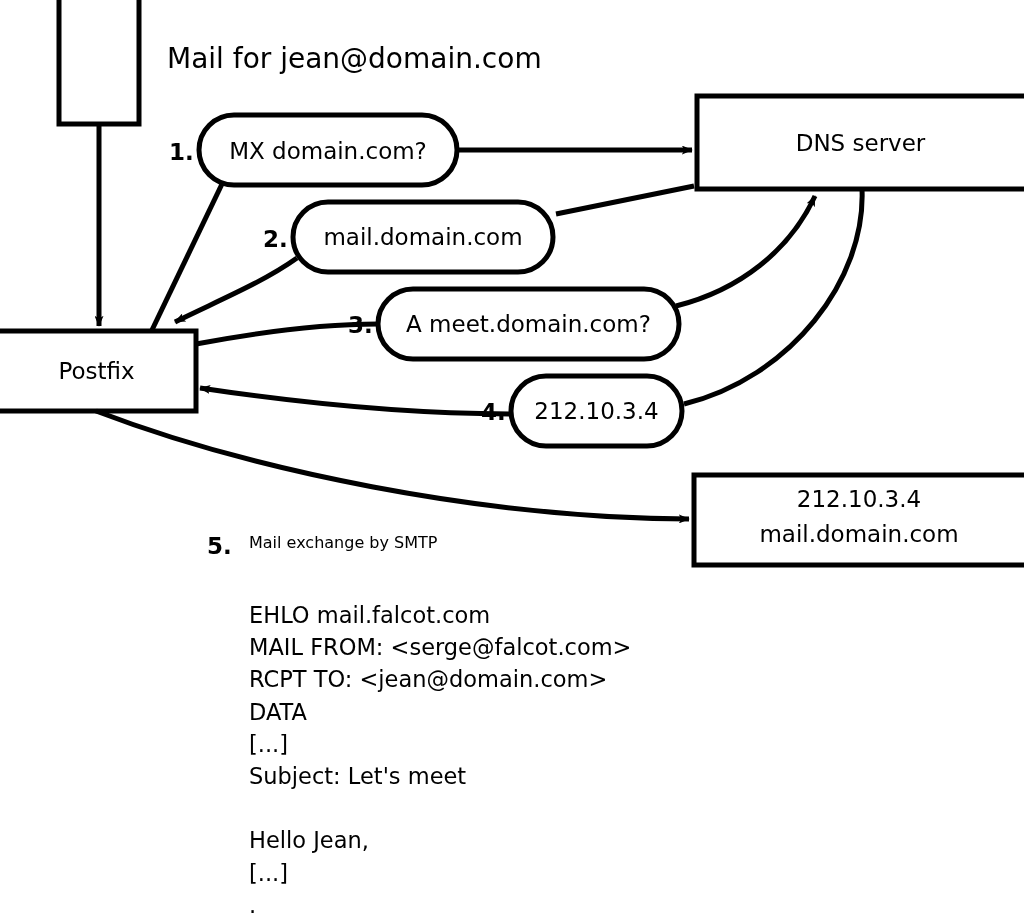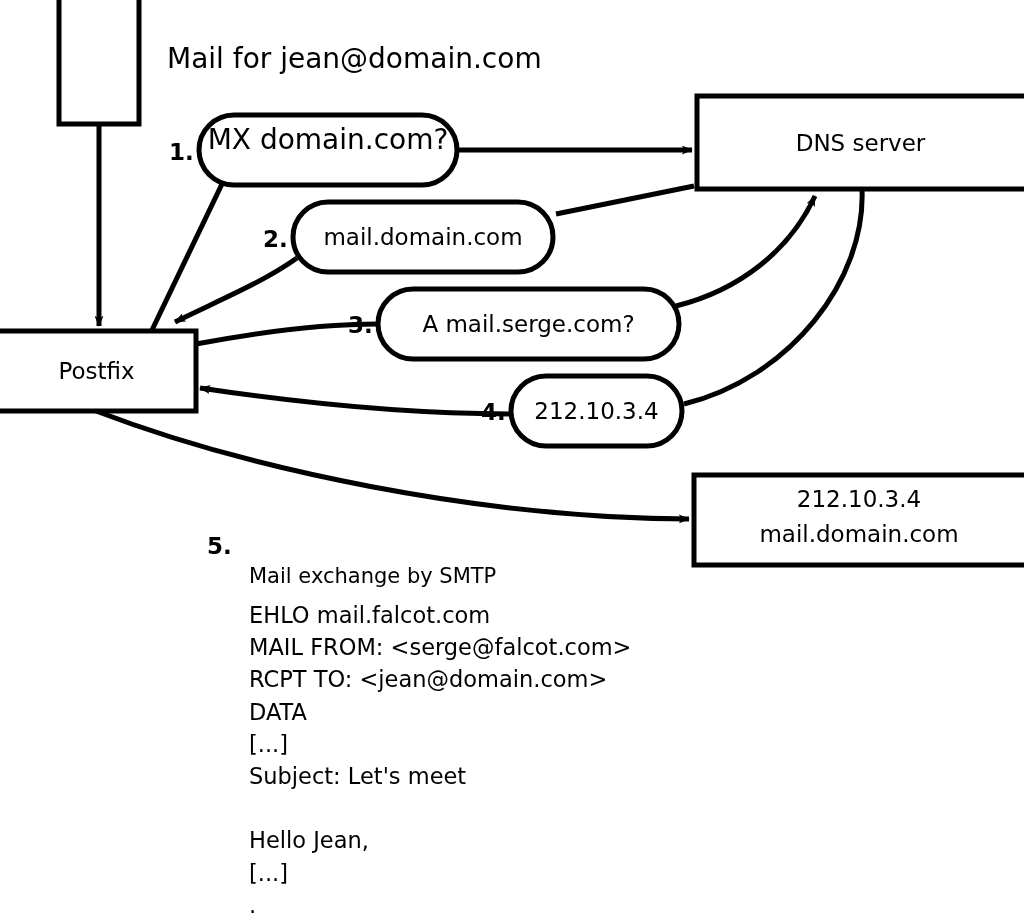--- a/index.html
+++ b/index.html
@@ -111,26 +111,26 @@
 
   <div class="boxtext" style="left:694px; top:483px; width:330px; height:32px; font-size:23px;">212.10.3.4</div>
   <div class="boxtext" style="left:694px; top:518px; width:330px; height:32px; font-size:23px;">mail.domain.com</div>
 
   <div class="stepnum" style="left:169px; top:139px;">1.</div>
   <div class="stepnum" style="left:263px; top:226px;">2.</div>
   <div class="stepnum" style="left:348px; top:312px;">3.</div>
   <div class="stepnum" style="left:481px; top:399px;">4.</div>
   <div class="stepnum" style="left:207px; top:533px;">5.</div>
 
-  <div class="boxtext" style="left:199px; top:104px; width:258px; height:70px; font-size:28px;">MX domain.com?</div>
+  <div class="boxtext" style="left:199px; top:116px; width:258px; height:70px; font-size:23px;">MX domain.com?</div>
   <div class="boxtext" style="left:293px; top:202px; width:260px; height:70px; font-size:23px;">mail.domain.com</div>
-  <div class="boxtext" style="left:378px; top:289px; width:301px; height:70px; font-size:23px;">A mail.serge.com?</div>
+  <div class="boxtext" style="left:378px; top:289px; width:301px; height:70px; font-size:23px;">A meet.domain.com?</div>
   <div class="boxtext" style="left:511px; top:376px; width:171px; height:70px; font-size:23px;">212.10.3.4</div>
 
-  <div class="caption" style="left:249px; top:564px; font-size:21px;">Mail exchange by SMTP</div>
+  <div class="caption" style="left:249px; top:533px; font-size:16px;">Mail exchange by SMTP</div>
 
   <div class="mono-block" style="left:249px; top:599px;">EHLO mail.falcot.com
 MAIL FROM: &lt;serge@falcot.com&gt;
 RCPT TO: &lt;jean@domain.com&gt;
 DATA
 [...]
 Subject: Let's meet
 
 Hello Jean,
 [...]

